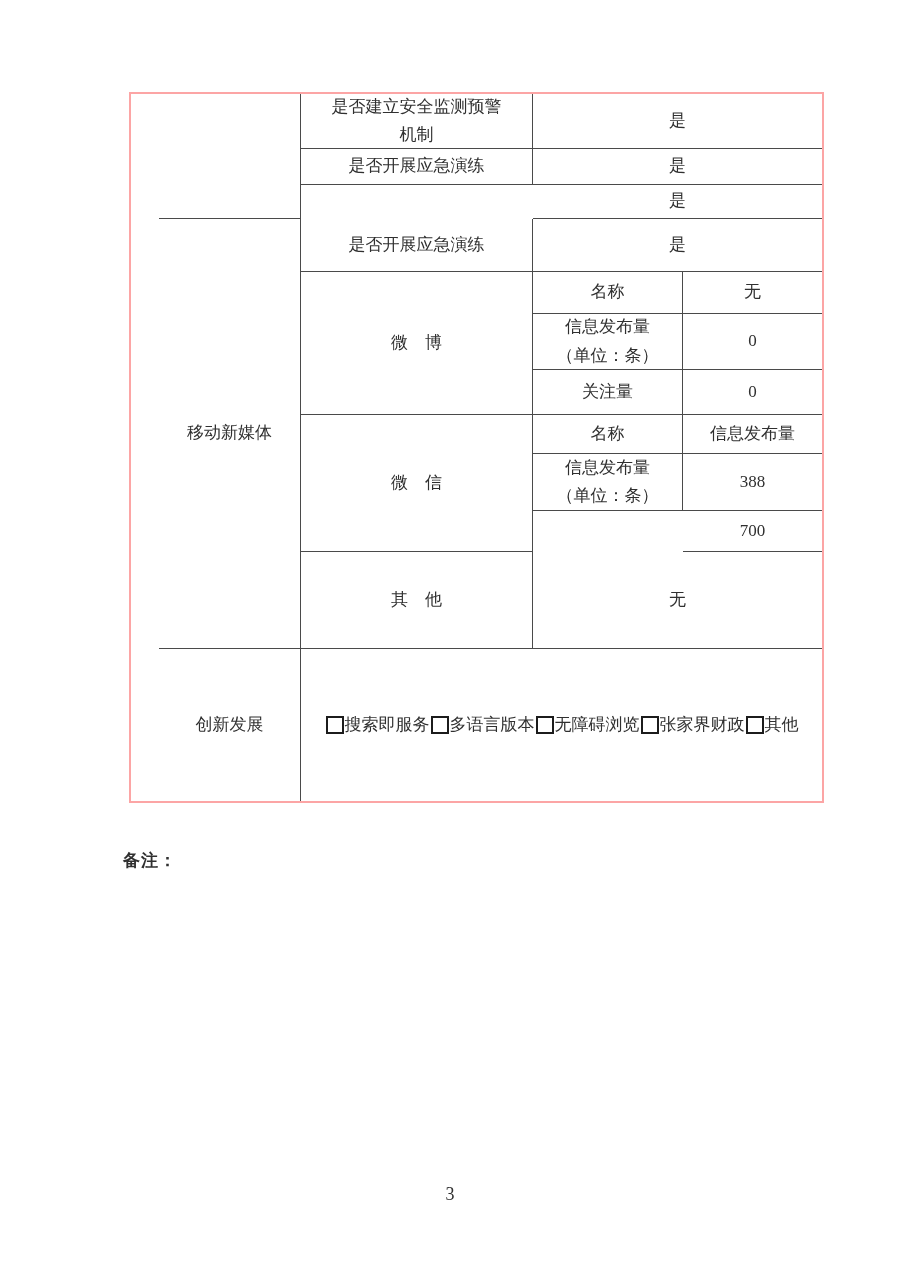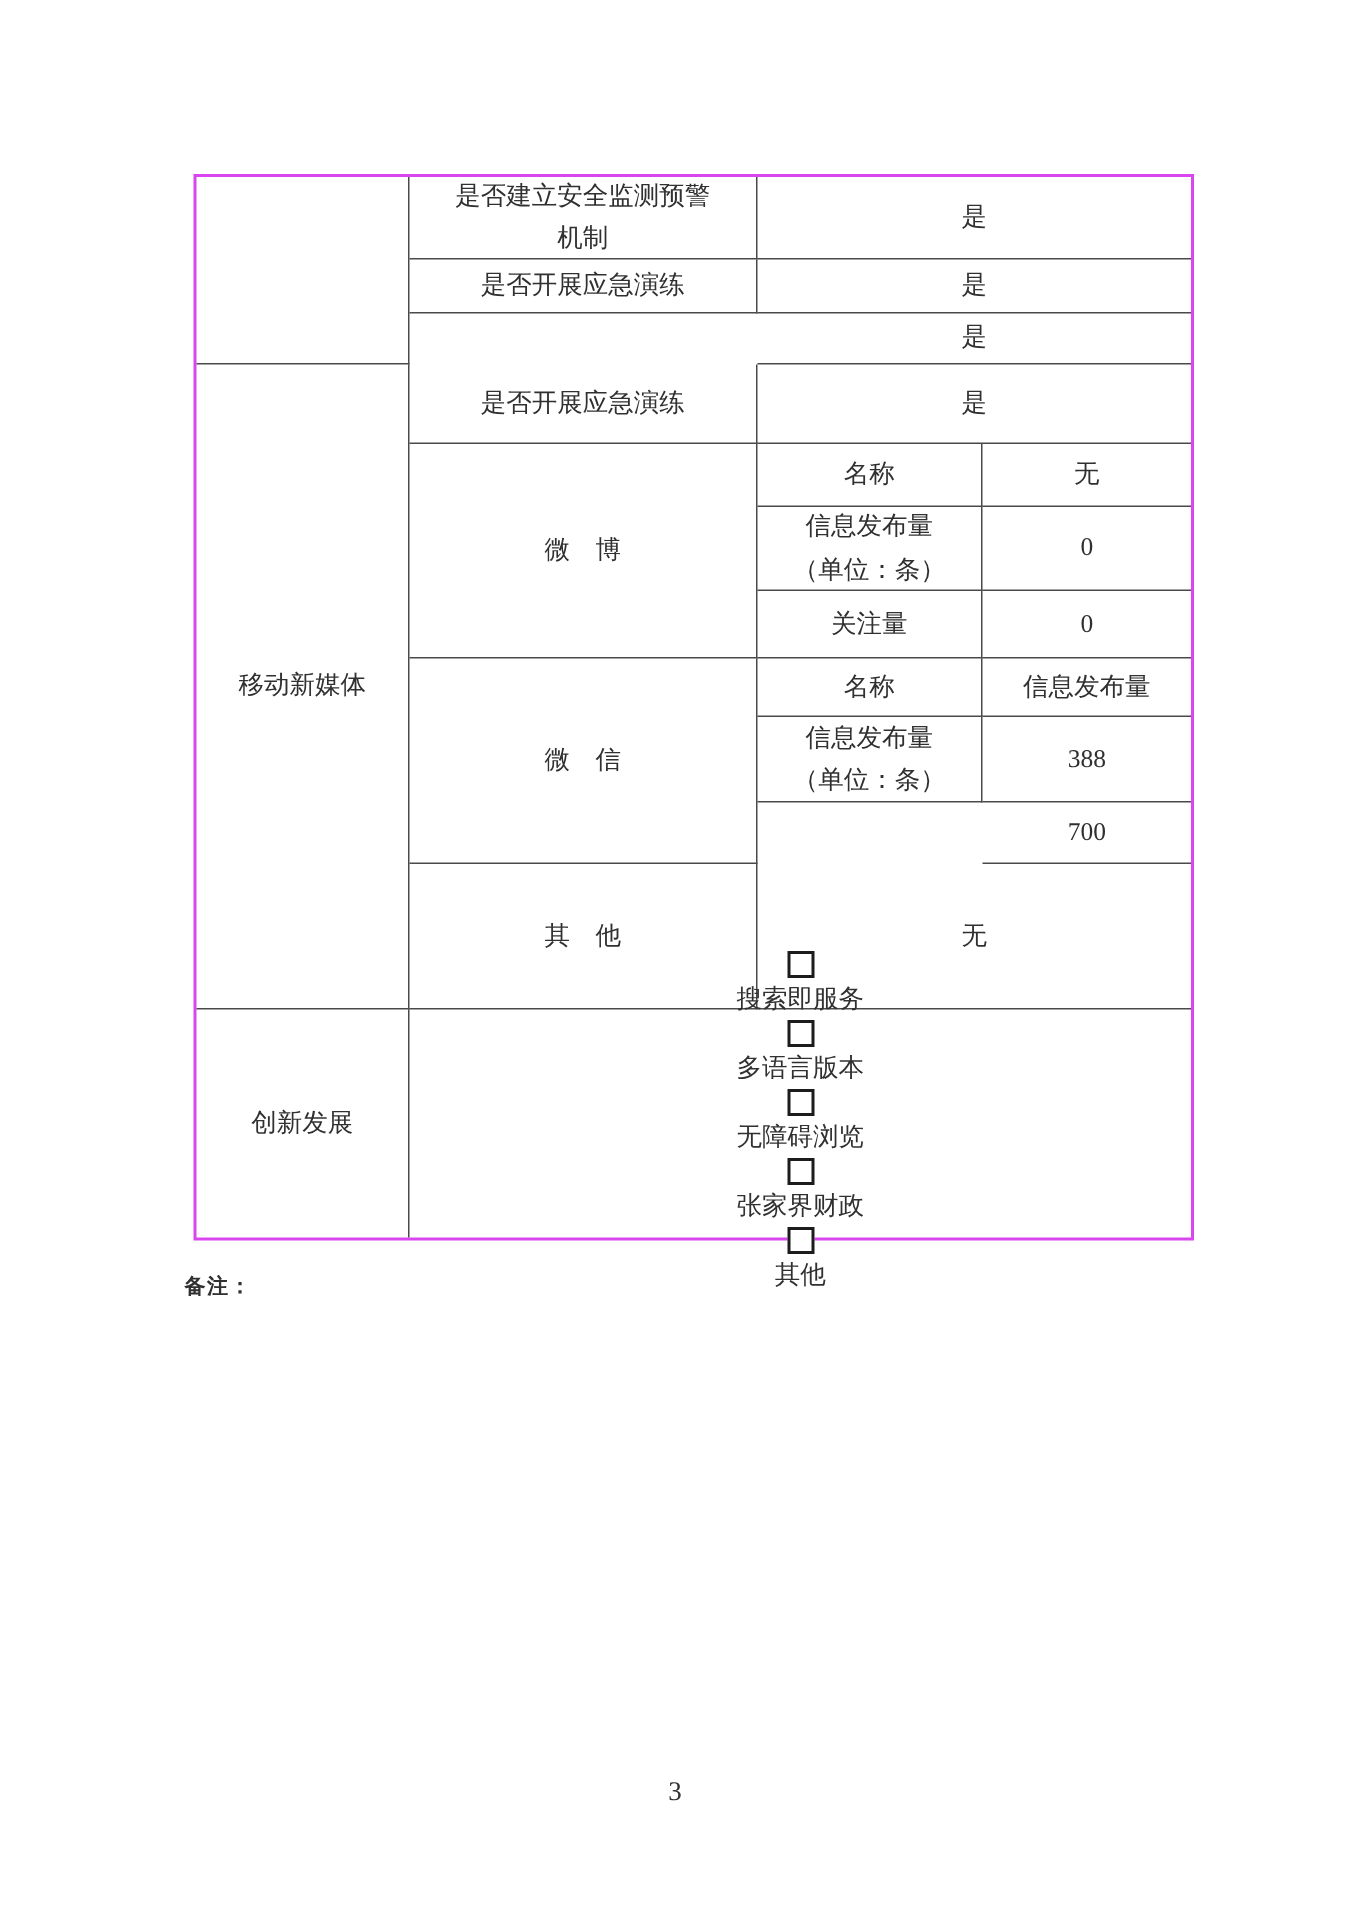--- a/index.html
+++ b/index.html
@@ -8,59 +8,60 @@
     width: 900px;
     height: 1273px;
     background: #ffffff;
     font-family: "Liberation Serif", "DejaVu Serif", serif;
     color: #303030;
     overflow: hidden;
   }
   .report-table {
     position: absolute;
     left: 129px;
-    top: 116px;
+    top: 92px;
     display: grid;
     grid-template-columns: 142px 232px 150px 139px;
     grid-template-rows: 55px 36px 34px 53px 42px 56px 45px 39px 57px 41px 97px 152px;
-    border: 2px solid #d946ef;
+    border: 2px solid #fca5a5;
     box-sizing: content-box;
+    padding-left: 28px;
   }
   .cell {
     box-sizing: border-box;
     border-right: 1px solid #4a4a4a;
     border-bottom: 1px solid #4a4a4a;
     display: flex;
     align-items: center;
     justify-content: center;
     text-align: center;
     font-size: 17px;
     line-height: 1.65;
     white-space: pre-line;
     padding: 2px 4px;
   }
   .nr { border-right: none; }
   .nb { border-bottom: none; }
   .notes {
     position: absolute;
     left: 123px;
     top: 849px;
-    font-size: 14px;
+    font-size: 17px;
     font-weight: bold;
     letter-spacing: 1px;
   }
   .page-number {
     position: absolute;
     left: 0;
     top: 1184px;
     width: 100%;
     text-align: center;
     font-size: 18px;
   }
-  .cb-line { display: flex; align-items: center; justify-content: flex-end; flex-wrap: nowrap; flex-direction: column; }
+  .cb-line { display: flex; align-items: center; justify-content: flex-end; flex-wrap: nowrap; }
   .cb-box {
     width: 14px;
     height: 14px;
     border: 2px solid #1c1c1c;
     display: inline-block;
     margin: 0 1px;
     background: #ffffff;
     flex: 0 0 auto;
   }
   .cb-label { font-size: 17px; white-space: nowrap; }

